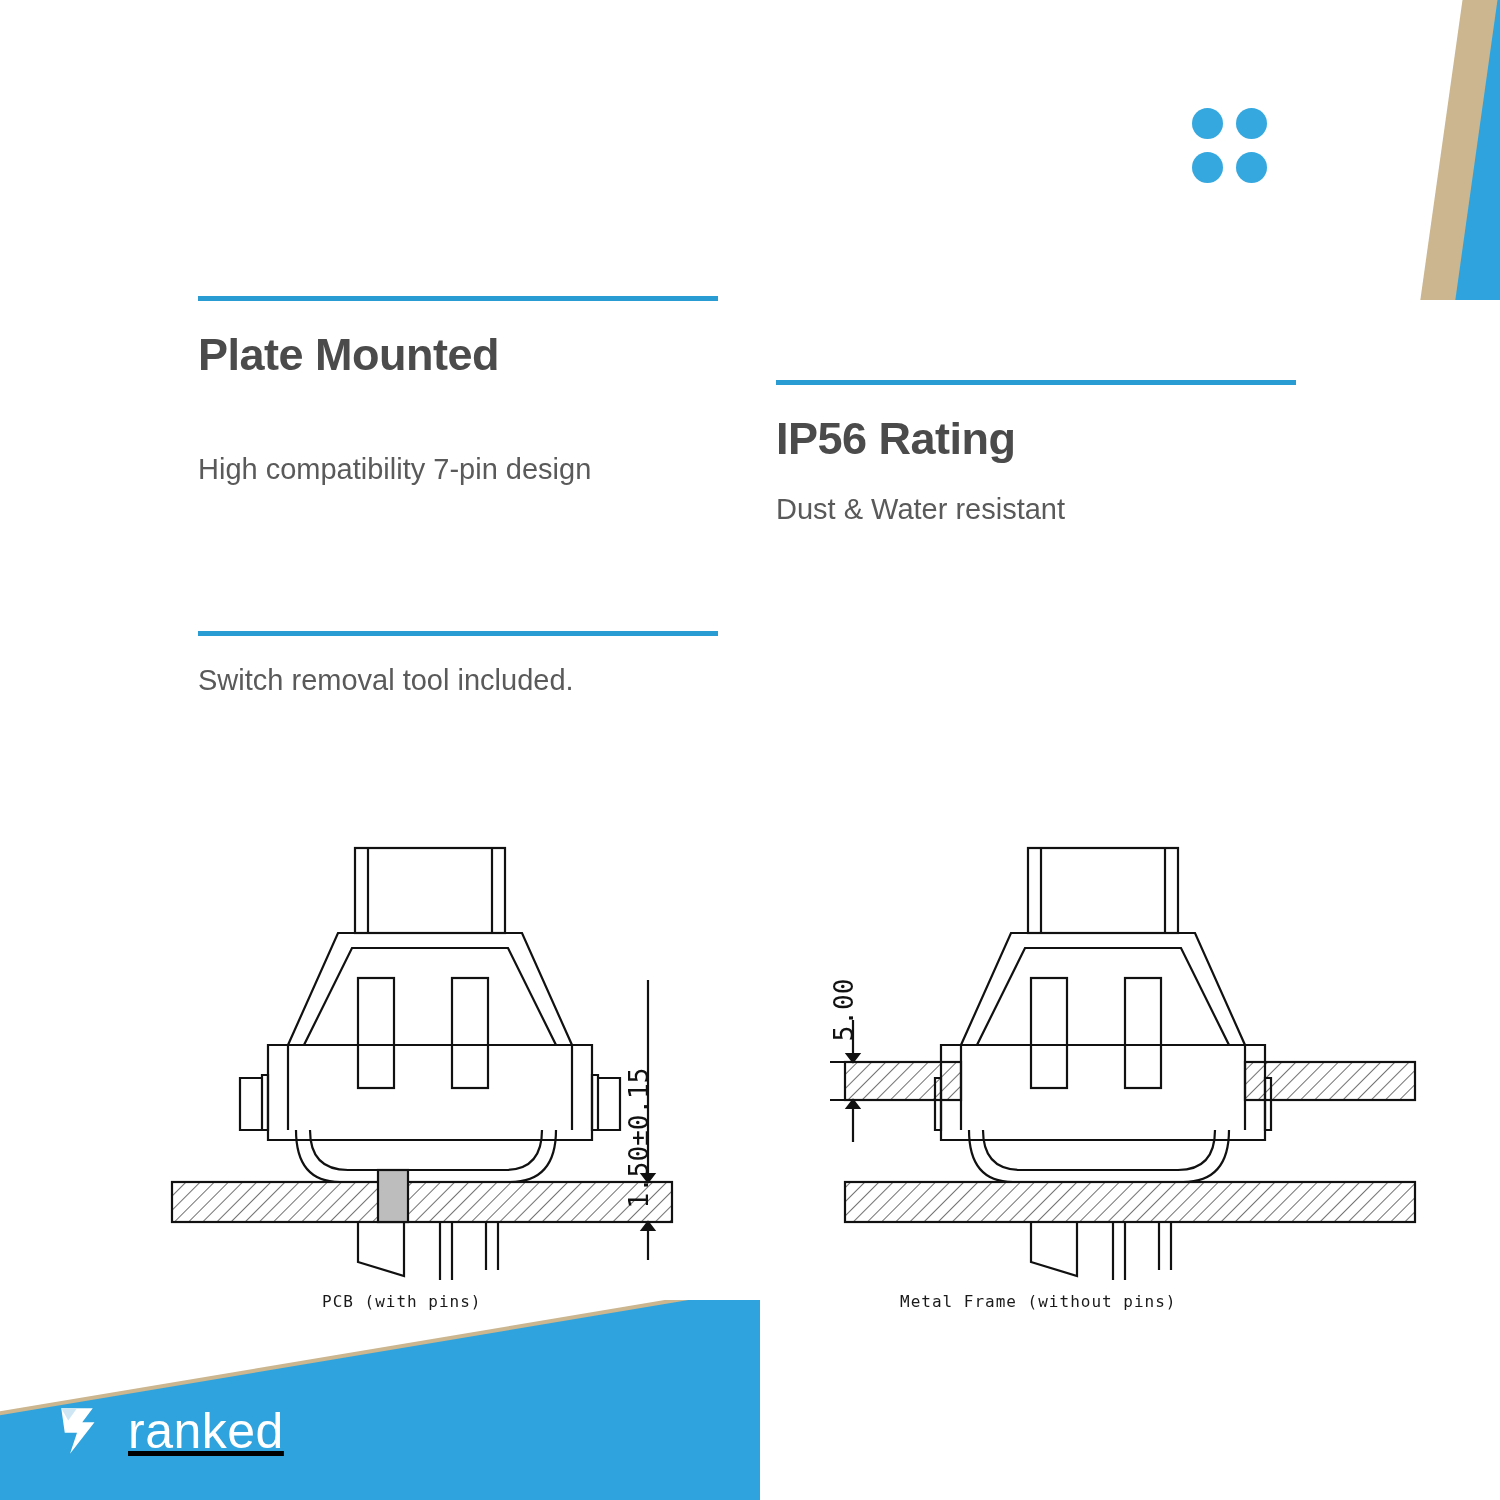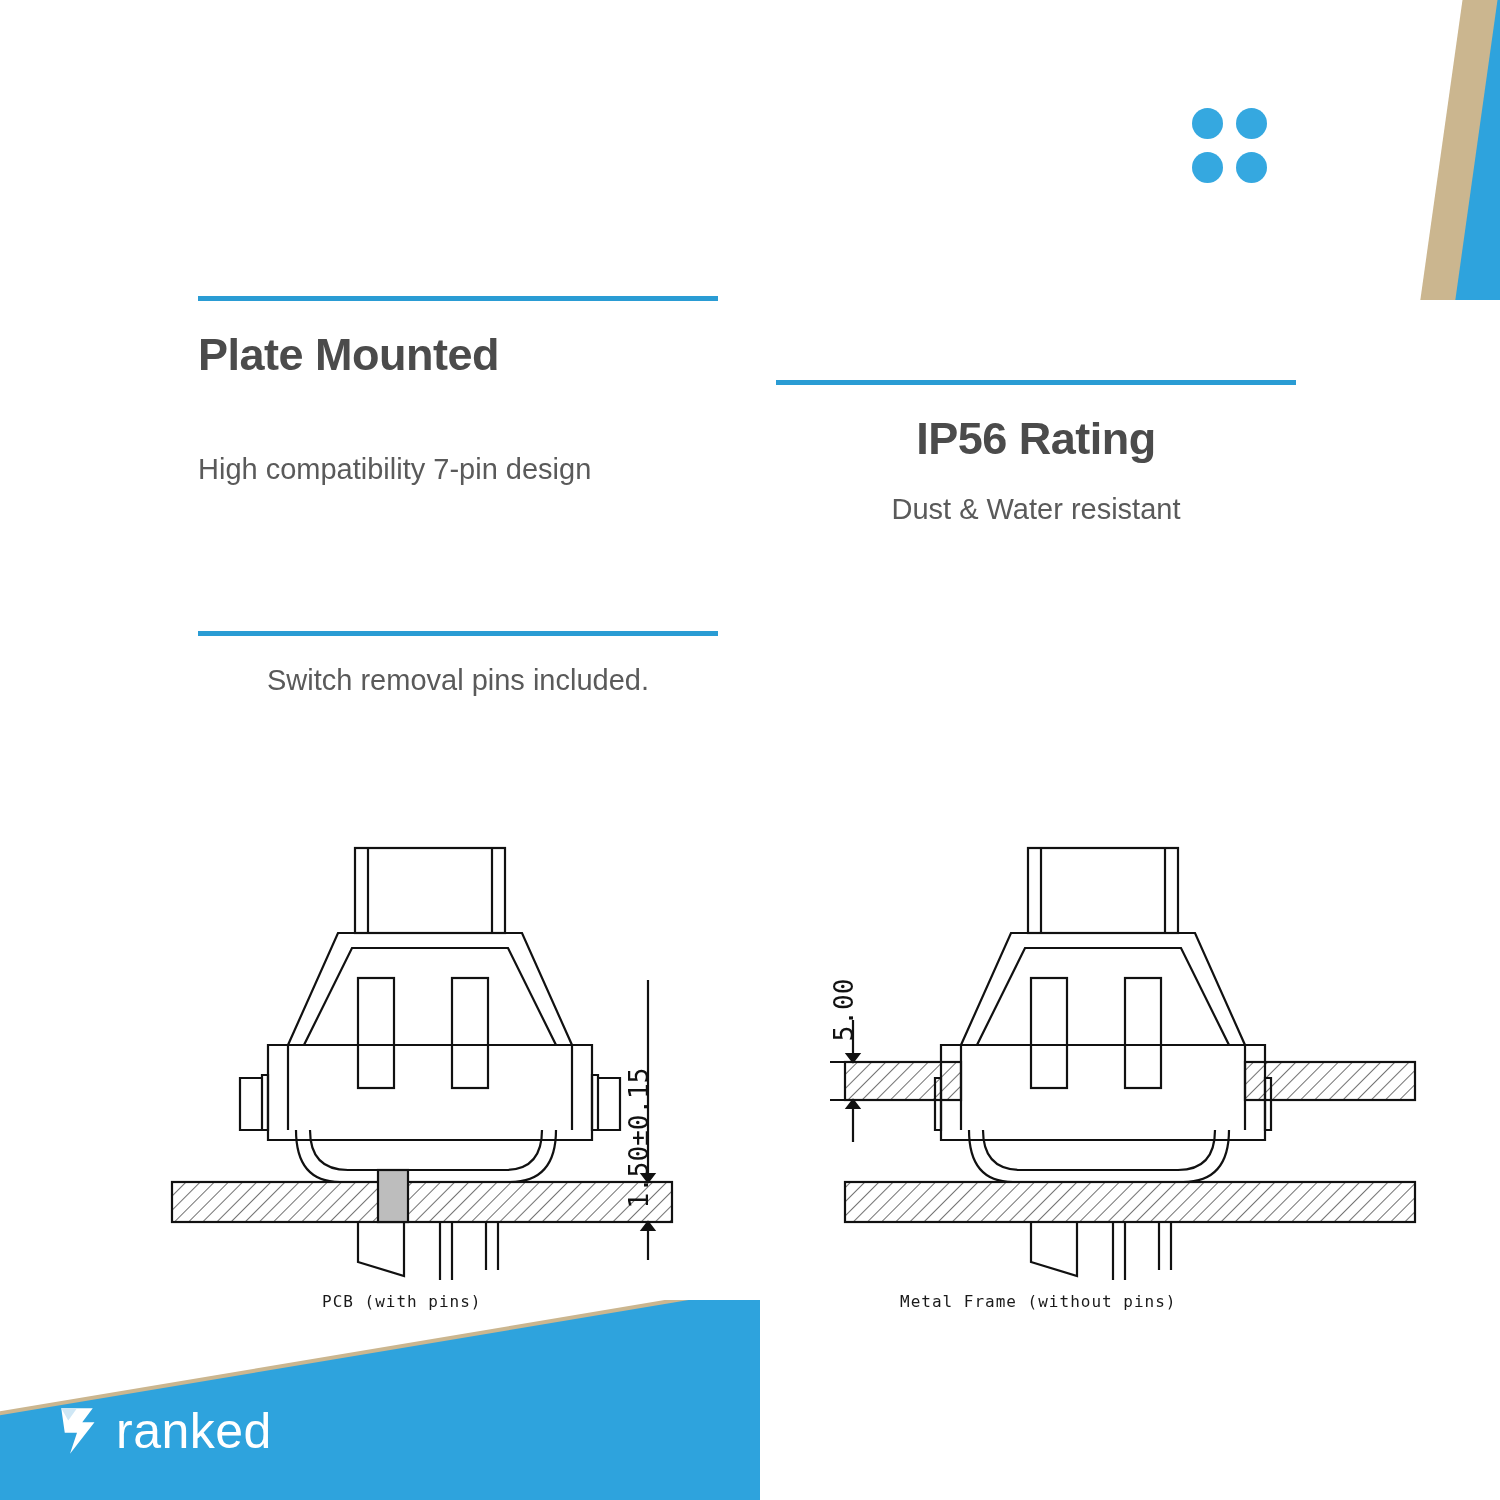--- a/index.html
+++ b/index.html
@@ -101,21 +101,21 @@
     top: 280px;
     width: 1100px;
     display: grid;
     grid-template-columns: 520px 520px;
     column-gap: 58px;
     row-gap: 0;
   }
   .feature {
     padding-top: 16px;
   }
-  .feature.row2 { margin-top: 22px; text-align: center; }
+  .feature.row2 { margin-top: 22px; }
   .rule {
     height: 5px;
     background: #2a9cd4;
     width: 100%;
   }
   .feature h2 {
     margin: 28px 0 0 0;
     font-size: 45px;
     font-weight: bold;
     color: #4b4b4b;
@@ -149,22 +149,23 @@
   #cap-left  { left: 322px; top: 462px; }
   #cap-right { left: 900px; top: 462px; }
 
   
   .brand {
     position: absolute;
     left: 56px;
     bottom: 40px;
     display: flex;
     align-items: center;
-    gap: 4px;
+    gap: 16px;
     z-index: 5;
+    text-decoration: underline;
   }
   .brand .mark {
     width: 56px;
     height: 56px;
   }
   .brand .wordmark {
     font-size: 50px;
     color: #ffffff;
     font-weight: normal;
     letter-spacing: 0.5px;
@@ -204,21 +205,21 @@
     <h2>IP56 Rating</h2>
     <p>
       <span>Dust &amp; Water resistant</span>
     </p>
   </div>
 
   <div class="feature row2">
     <div class="spacer-sm"></div>
     <div class="rule"></div>
     <p>
-      <span>Switch removal pins included.</span>
+      <span>Switch removal tool included.</span>
     </p>
   </div>
 
 </div>
 
 <div class="diagrams">
 
   <svg width="1500" height="530" viewBox="0 0 1500 530">
     <defs>
       <pattern id="hatchL" width="10" height="10" patternUnits="userSpaceOnUse" patternTransform="rotate(45)">

